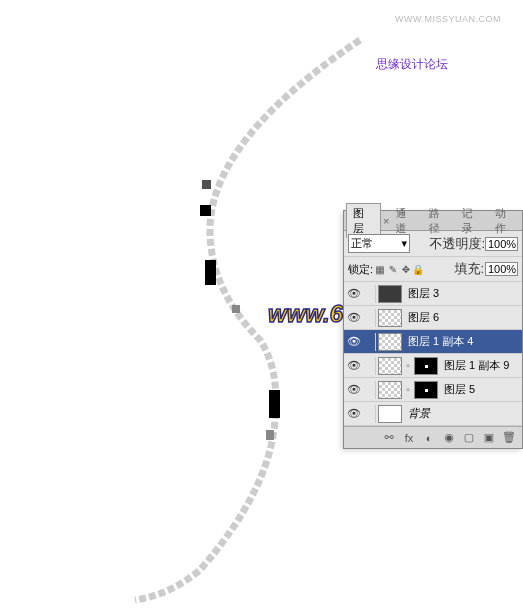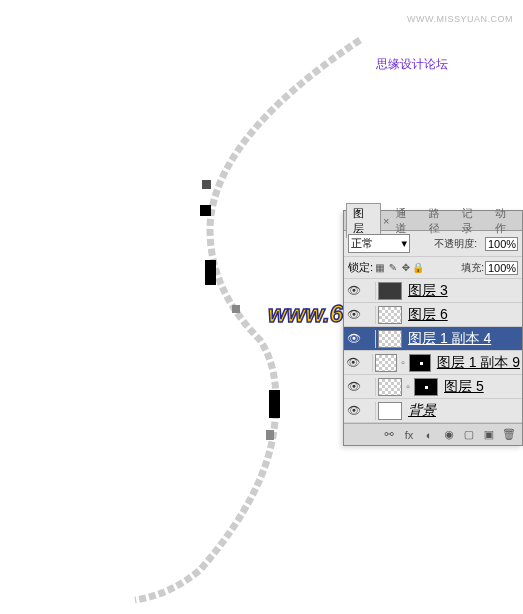--- a/index.html
+++ b/index.html
@@ -15,21 +15,21 @@
       position: absolute;
       top: 12px;
       left: 376px;
       font-size: 12px;
       color: #6d28d9;
       margin-top: 44px;
     }
     .header-url {
       position: absolute;
       top: 14px;
-      left: 407px;
+      left: 395px;
       font-size: 9px;
       color: #bbb;
       letter-spacing: 0.5px;
     }
     .curve-path {
       position: absolute;
       top: 30px;
       left: 0;
       width: 400px;
       height: 580px;
@@ -75,34 +75,34 @@
       color: #000;
       border-top: 1px solid #999;
       border-left: 1px solid #999;
       border-right: 1px solid #999;
     }
     .tab-close { margin-left: 2px; color: #666; }
     .panel-row {
       display: flex;
       align-items: center;
       padding: 3px 4px;
-      gap: 8px;
+      gap: 0;
       border-bottom: 1px solid #ccc;
     }
     .blend-select {
       border: 1px solid #888;
       background: #fff;
       padding: 1px 2px;
       font-size: 11px;
       width: 62px;
       display: inline-flex;
       align-items: center;
       justify-content: space-between;
     }
-    .opacity-label { font-size: 10px; color: #333; margin-left: auto; }
+    .opacity-label { font-size: 13px; color: #333; margin-left: auto; }
     .opacity-val {
       border: 1px solid #888;
       background: #fff;
       padding: 0 2px;
       width: 33px;
       font-size: 11px;
       display: inline-block;
       text-align: right;
     }
     .lock-row {
@@ -177,24 +177,23 @@
       height: 18px;
       border-right: 1px solid #ccc;
     }
     .mask-link {
       width: 8px;
       font-size: 9px;
       color: #888;
       text-align: center;
     }
     .layer-name {
-      font-size: 14px;
+      font-size: 11px;
       padding-left: 4px;
       white-space: nowrap;
-      text-decoration: underline;
     }
     .layer-row.selected .layer-name { color: #fff; }
     .layer-row.bg .layer-name { font-style: italic; }
     .panel-footer {
       display: flex;
       align-items: center;
       justify-content: flex-end;
       gap: 6px;
       padding: 3px 6px;
       background: #d8d8d8;

